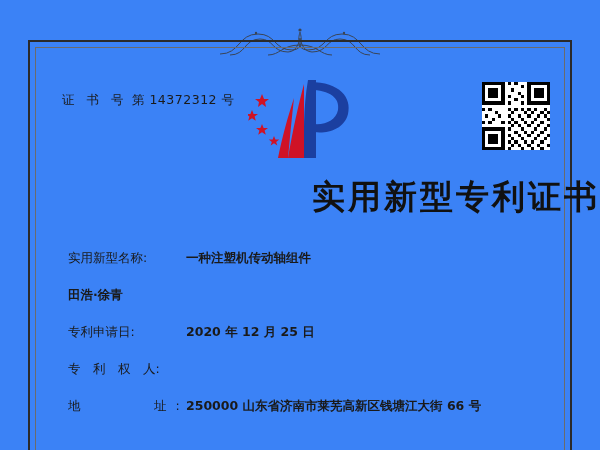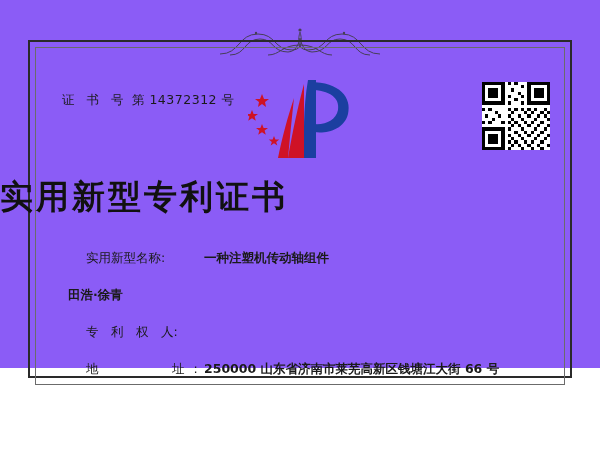--- a/index.html
+++ b/index.html
@@ -10,22 +10,22 @@
   body {
     width: 600px;
     height: 450px;
     overflow: hidden;
     font-family: "DejaVu Sans", "Liberation Sans", sans-serif;
     color: #111;
   }
   .page {
     position: relative;
     width: 600px;
-    height: 368px;
-    background: #8b5cf6;
+    height: 450px;
+    background: #3b82f6;
   }
   
   .frame-outer {
     position: absolute;
     left: 28px;
     top: 40px;
     right: 28px;
     bottom: -10px;
     border: 2px solid #2a2a2a;
   }
@@ -80,21 +80,21 @@
     background: #fff;
   }
   .qr svg { display: block; }
 
   
   .title {
     position: absolute;
     left: 0;
     right: 0;
     top: 175px;
-    text-align: left;
+    text-align: right;
     font-family: "DejaVu Serif", "Liberation Serif", serif;
     font-weight: bold;
     font-size: 33px;
     letter-spacing: 3px;
     color: #111;
   }
 
   
   .fields {
     position: absolute;
@@ -106,21 +106,20 @@
     display: flex;
     align-items: baseline;
     margin-bottom: 20px;
     font-size: 12.5px;
     color: #1a1a1a;
   }
   .field-label {
     width: 118px;
     flex: 0 0 118px;
     white-space: nowrap;
-    margin-left: 18px;
   }
   .field-label.sp1 { letter-spacing: 0px; }
   .field-label.sp2 { letter-spacing: 9px; }
   .field-value {
     white-space: nowrap;
     font-weight: bold;
   }
 </style>
 </head>
 <body>
@@ -279,20 +278,24 @@
 
   <div class="fields">
     <div class="field-row">
       <span class="field-label sp1">实用新型名称:</span>
       <span class="field-value">一种注塑机传动轴组件</span>
     </div>
     <div class="field-row">
       <span class="field-value">田浩·徐青</span>
     </div>
     <div class="field-row">
+      <span class="field-label sp1">专利申请日:</span>
+      <span class="field-value">2020 年 12 月 25 日</span>
+    </div>
+    <div class="field-row">
       <span class="field-label sp1">专　利　权　人:</span>
     </div>
     <div class="field-row">
       <span class="field-label sp2">地　　　址:</span>
       <span class="field-value">250000 山东省济南市莱芜高新区钱塘江大街 66 号</span>
     </div>
   </div>
 
 </div>
 

